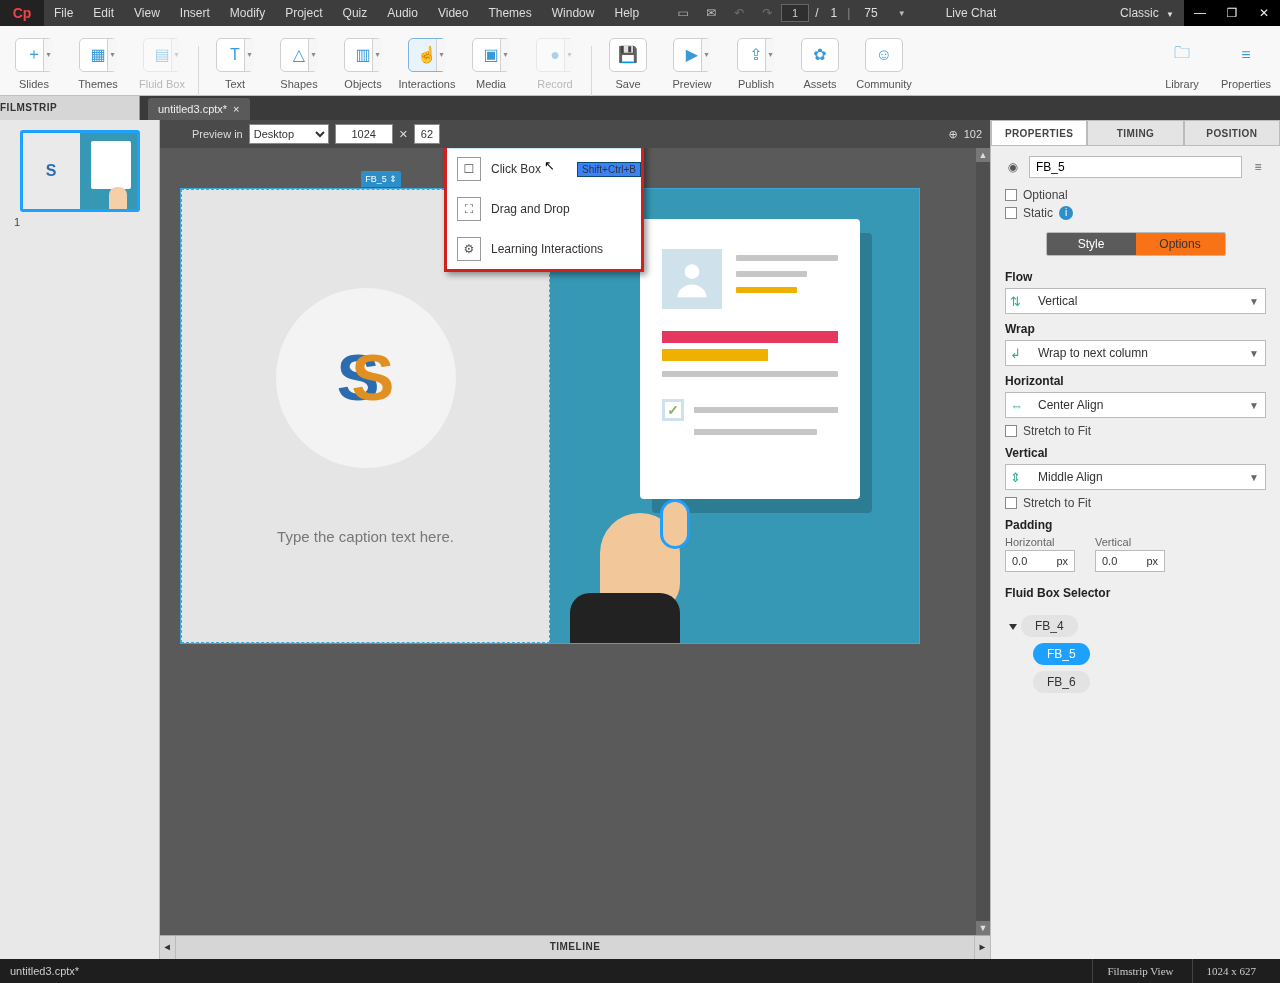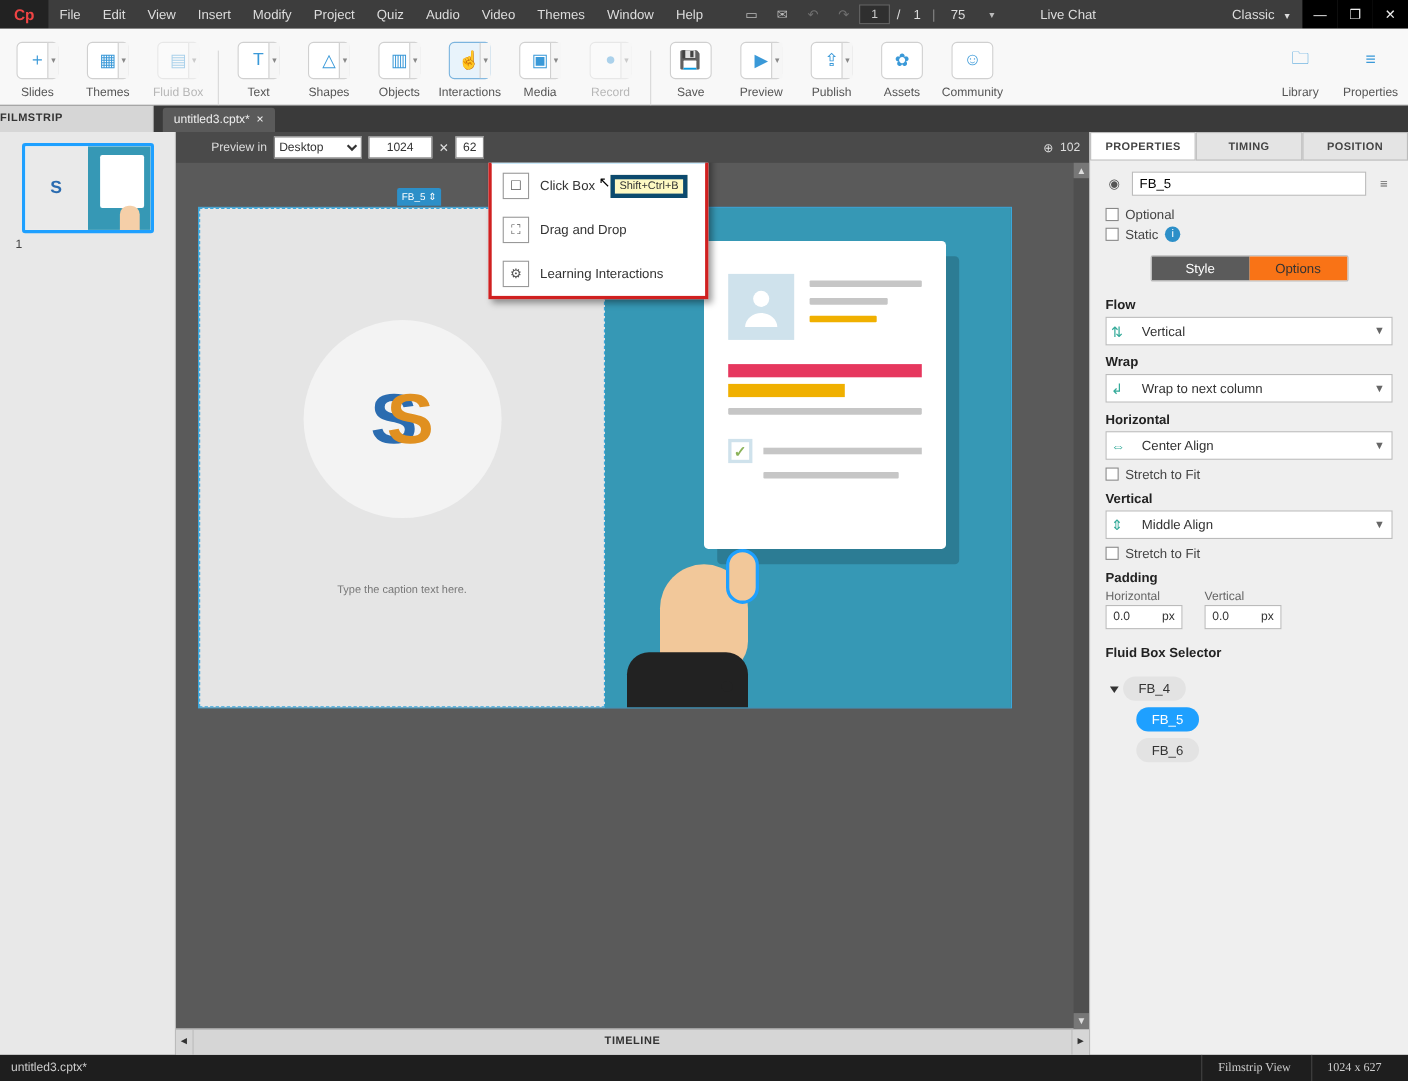--- a/index.html
+++ b/index.html
@@ -49,21 +49,21 @@
 .canvas-toolbar .spacer { flex: 1; }
 .canvas-inner { flex: 1; position: relative; overflow: hidden; }
 
 .slide { position: absolute; left: 20px; top: 40px; width: 740px; height: 456px; border: 1px solid #3ba7db; display: flex; }
 .slide .badge { position: absolute; top: -18px; left: 180px; width: 40px; height: 16px; background: #2c8fc8; color: #fff; font-size: 9px; display: flex; align-items: center; justify-content: center; border-radius: 2px 2px 0 0; }
 .slide .left { width: 50%; height: 100%; background: #e5e5e5; border: 1px dashed #3ba7db; display: flex; flex-direction: column; align-items: center; justify-content: center; gap: 60px; }
 .logo-circle { width: 180px; height: 180px; border-radius: 50%; background: #f3f3f3; display: flex; align-items: center; justify-content: center; }
 .logo-s { font-size: 64px; font-weight: bold; }
 .logo-s .blue { color: #2b6cb0; }
 .logo-s .orange { color: #e09020; }
-.caption { font-size: 10px; color: #777; }
+.caption { font-size: 15px; color: #777; }
 .slide .right { width: 50%; height: 100%; background: #3698b5; position: relative; overflow: hidden; }
 .slide .card { position: absolute; left: 90px; top: 30px; width: 220px; height: 280px; background: #fff; border-radius: 4px; box-shadow: 12px 14px 0 rgba(0,0,0,0.18); padding: 30px 22px; }
 .card .avatar-row { display: flex; align-items: flex-start; gap: 14px; }
 .card .avatar { width: 60px; height: 60px; background: #cfe2ec; display: flex; align-items: center; justify-content: center; color: #fff; }
 .card .avatar svg { width: 44px; height: 44px; }
 .card .av-lines { flex: 1; display: flex; flex-direction: column; gap: 10px; padding-top: 6px; }
 .card .line { height: 6px; background: #c6c6c6; border-radius: 1px; }
 .card .line.s { width: 70%; }
 .card .line.y { background: #f0b000; width: 60%; }
 .card .bar-r { height: 12px; background: #e6375e; margin-top: 22px; }
@@ -74,21 +74,21 @@
 .slide .hand { position: absolute; left: 20px; bottom: -10px; width: 120px; height: 160px; }
 .slide .hand .sleeve { position: absolute; left: 0; bottom: 0; width: 110px; height: 60px; background: #222; border-radius: 20px 20px 0 0; }
 .slide .hand .palm { position: absolute; left: 30px; bottom: 40px; width: 80px; height: 100px; background: #f2c89a; border-radius: 40px 40px 30px 10px; }
 .slide .hand .thumb { position: absolute; left: 90px; bottom: 100px; width: 30px; height: 50px; background: #f2c89a; border-radius: 15px; }
 .slide .hand .btn { position: absolute; left: 86px; bottom: 24px; width: 10px; height: 10px; background: #222; border-radius: 50%; }
 
 .dropdown { position: absolute; left: 284px; top: -42px; width: 200px; background: #fff; border: 3px solid #d02020; box-shadow: 3px 3px 6px rgba(0,0,0,0.4); z-index: 50; }
 .dd-item { height: 40px; display: flex; align-items: center; padding: 0 10px; font-size: 12px; color: #333; gap: 10px; position: relative; }
 .dd-item.hl { background: #c5e8fb; }
 .dd-item .ddicon { width: 24px; height: 24px; border: 1px solid #999; display: flex; align-items: center; justify-content: center; font-size: 12px; color: #555; background: #fff; }
-.dd-item .short { position: absolute; right: 16px; font-size: 10px; border: 4px solid #0c4a6e; background: #fef9c3; padding: 1px 4px; }
+.dd-item .short { position: absolute; right: 0; font-size: 10px; border: 1px solid #0c4a6e; background: #3b82f6; padding: 1px 4px; }
 .cursor-dd { position: absolute; font-size: 13px; color: #000; pointer-events: none; right: 86px; top: 49px; }
 
 .timeline-footer { height: 24px; background: #d6d6d6; border-top: 1px solid #aaa; font-size: 10px; font-weight: bold; color: #333; text-align: center; line-height: 22px; letter-spacing: 0.5px; display: flex; }
 .timeline-footer .sc-left { width: 16px; border-right: 1px solid #bbb; text-align: center; }
 .timeline-footer .sc-right { width: 16px; border-left: 1px solid #bbb; text-align: center; }
 .timeline-footer .mid { flex: 1; }
 
 .scrollv { position: absolute; right: 0; top: 28px; bottom: 24px; width: 14px; background: #4f4f4f; }
 .scrollv .arrow { height: 14px; background: #777; color: #ddd; font-size: 9px; text-align: center; line-height: 14px; }
 .scrollv .track { position: absolute; top: 14px; bottom: 14px; left: 0; right: 0; }

